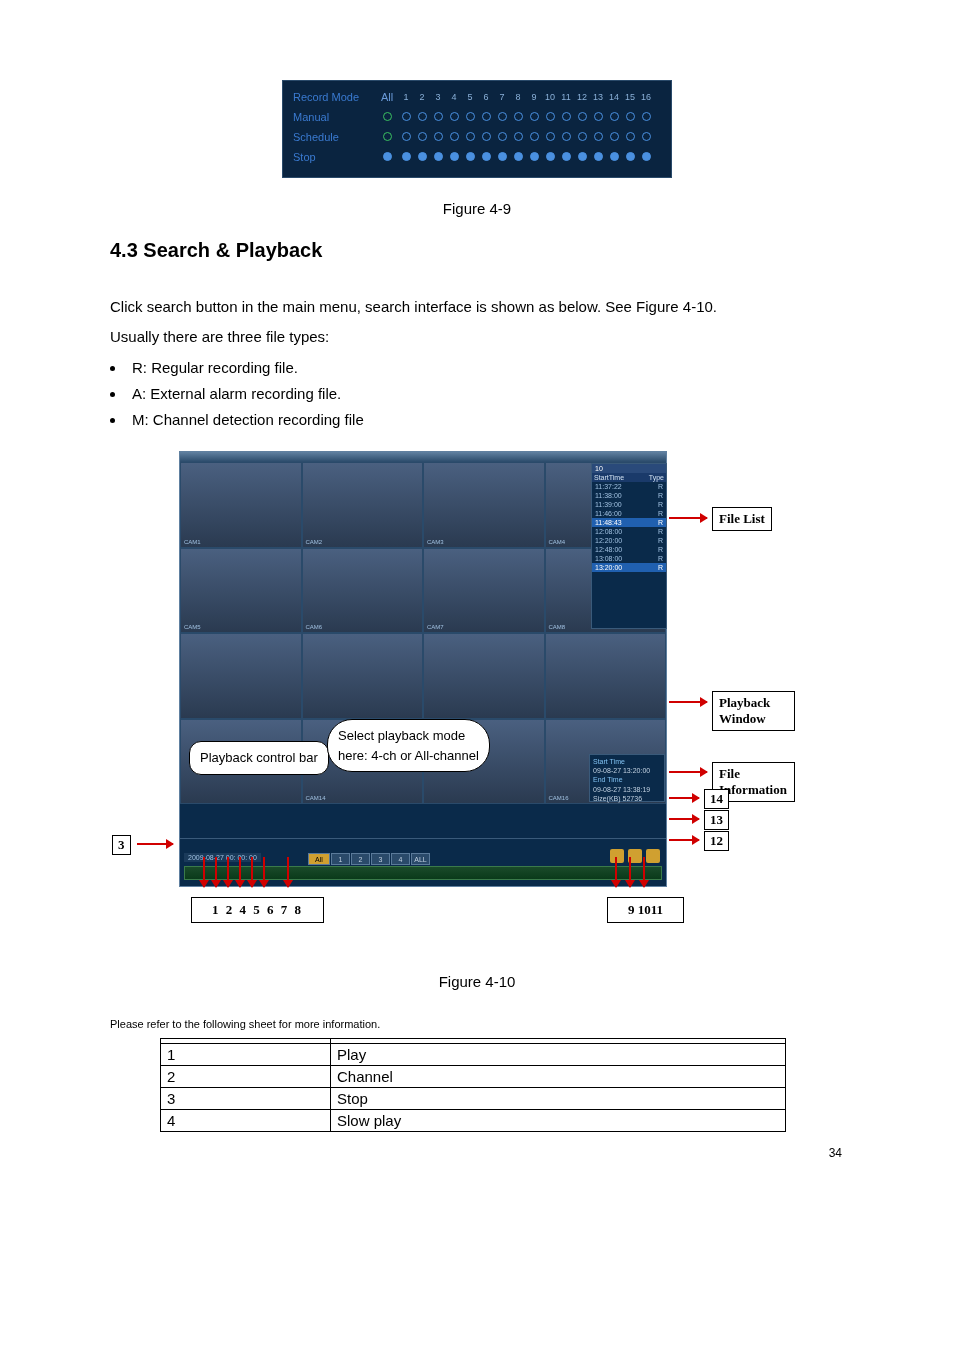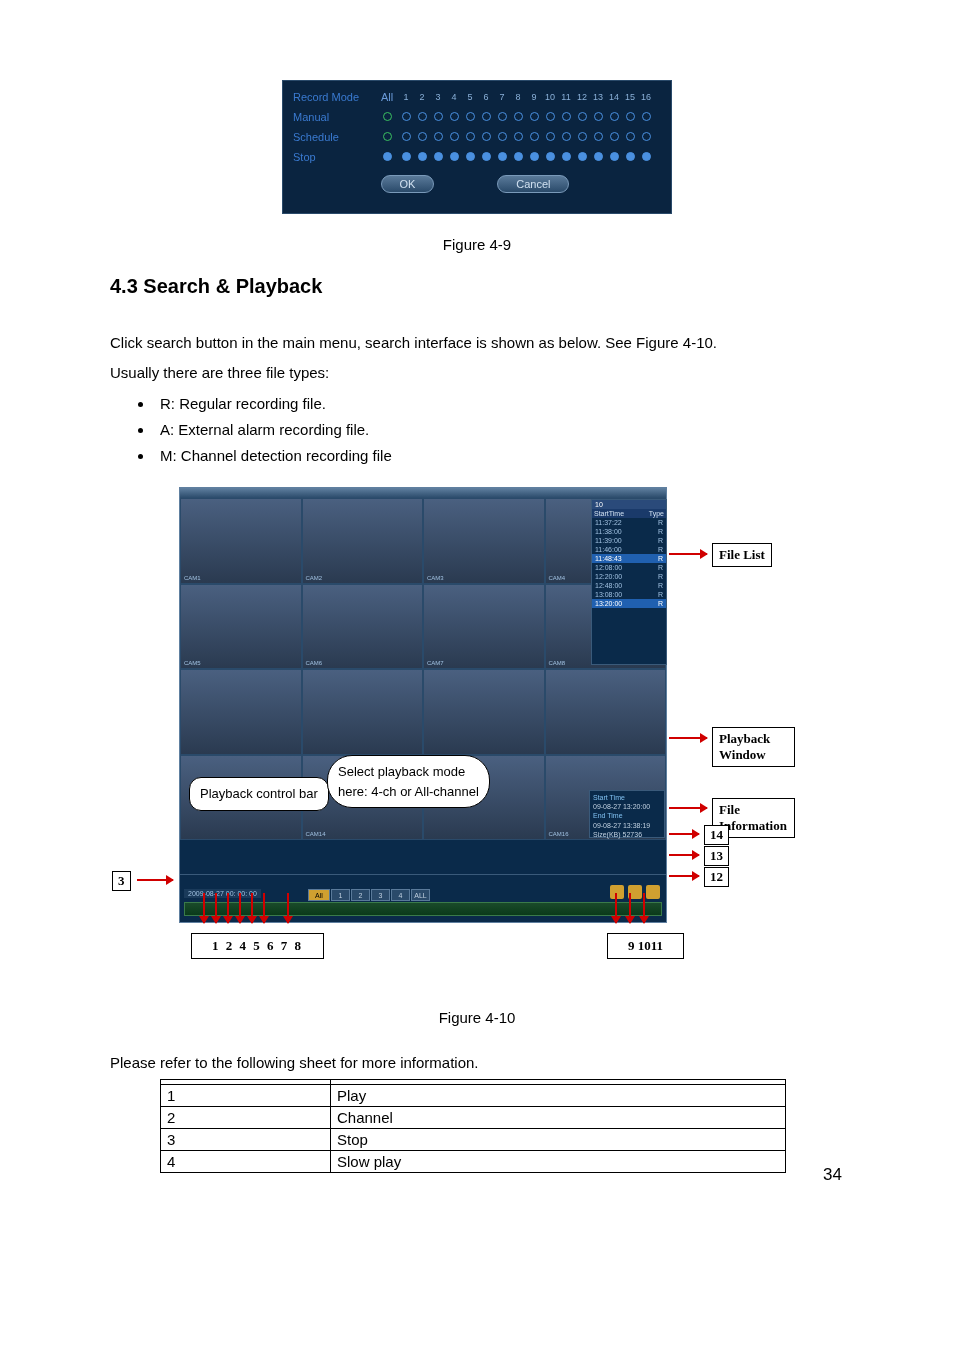--- a/index.html
+++ b/index.html
@@ -68,21 +68,21 @@
     border-radius:10px;
     color:#d0e0f0;
     padding: 2px 18px;
     font-size:11px;
     margin: 0 30px;
   }
   .fig-caption { text-align:center; margin: 22px 0; font-size: 15px;}
   .paper-caption { text-align:center; margin: 22px 0 28px 0; font-size:15px;}
   h2.section { font-size: 20px; font-weight: bold; margin: 16px 0 32px 0;}
   .body-text { font-size: 15px; line-height: 1.75; margin-bottom: 4px;}
-  .bullets { list-style: disc; margin-left: 44px; font-size:15px; line-height:1.75;}
+  .bullets { list-style: disc; margin-left: 16px; font-size:15px; line-height:1.75;}
   .bullets li { padding-left: 6px;}
   .figure-410 {
     width: 636px;
     margin: 18px auto 10px auto;
     position: relative;
     height: 500px;
   }
   .playback-frame {
     position: absolute;
     left: 20px; top: 0;
@@ -212,22 +212,22 @@
     border-right:5px solid transparent;
   }
   .calloutnum-box {
     position:absolute; background:#fff; border:1px solid #000;
     font-weight:bold; font-family:'Times New Roman', serif;
     font-size:13px; padding:4px 20px; letter-spacing:2px;
   }
   .table-wrap { margin-top:4px; border-collapse:collapse; width:626px; margin-left:50px;}
   .table-wrap td { border:1px solid #000; padding:2px 6px; font-size:15px;}
   .table-wrap td:first-child{ width:170px;}
-  .footer-note { font-size:15px; margin-top:18px; margin-bottom:8px;}
-  .page-num { position:absolute; right:112px; bottom:28px; font-size:17px;margin-left:37px;}
+  .footer-note { font-size:11px; margin-top:18px; margin-bottom:8px;}
+  .page-num { position:absolute; right:112px; bottom:12px; font-size:12px;margin-left:37px;}
 </style>
 </head>
 <body>
 
 <div class="manual-record">
   <div class="mr-body">
     <div class="mr-row">
       <div class="mr-label">Record Mode</div>
       <div class="mr-all">All</div>
       <div class="mr-ch-header">
@@ -307,24 +307,20 @@
           <span class="mr-dot"><span class="filled"></span></span>
           <span class="mr-dot"><span class="filled"></span></span>
           <span class="mr-dot"><span class="filled"></span></span>
           <span class="mr-dot"><span class="filled"></span></span>
           <span class="mr-dot"><span class="filled"></span></span>
           <span class="mr-dot"><span class="filled"></span></span>
           <span class="mr-dot"><span class="filled"></span></span>
           <span class="mr-dot"><span class="filled"></span></span>
           <span class="mr-dot"><span class="filled"></span></span>
       </div>
-    </div>
-    <div class="mr-buttons">
-      <span class="mr-btn">OK</span>
-      <span class="mr-btn">Cancel</span>
     </div>
   </div>
 </div>
 
 <div class="fig-caption">Figure 4-9</div>
 
 <h2 class="section">4.3  Search &amp; Playback</h2>
 
 <p class="body-text">Click search button in the main menu, search interface is shown as below. See Figure 4-10.</p>
 <p class="body-text">Usually there are three file types:</p>

